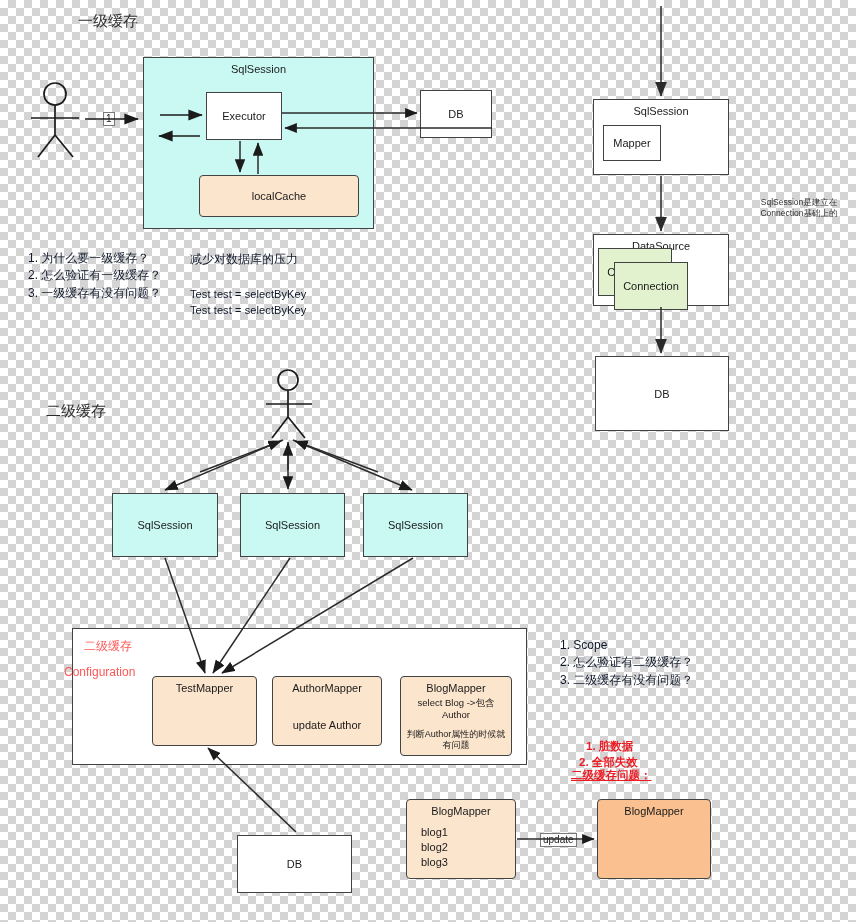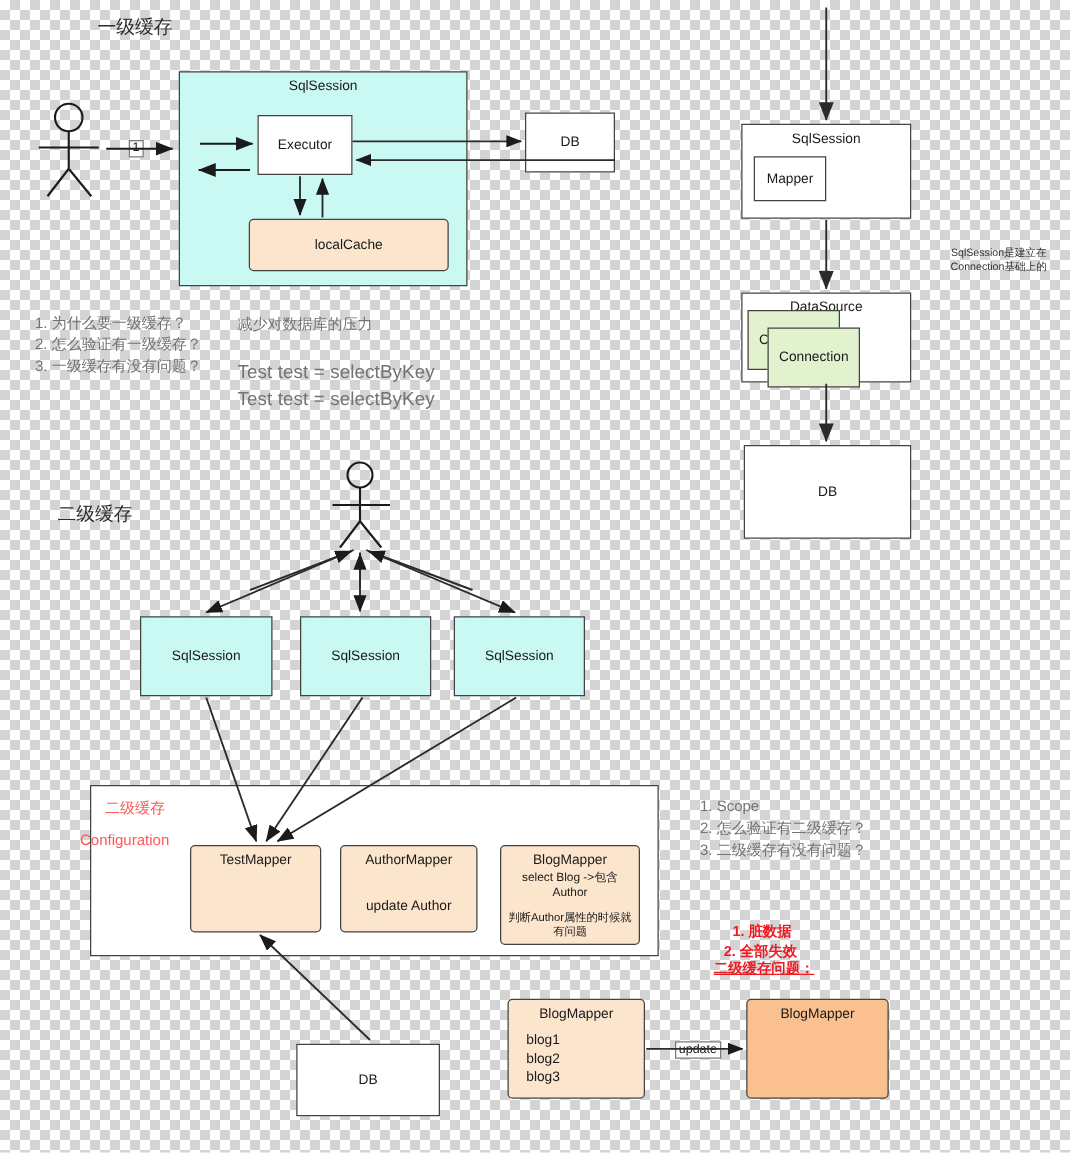--- a/index.html
+++ b/index.html
@@ -18,25 +18,25 @@
   #canvas{position:absolute;left:0;top:0;width:856px;height:922px;}
   .node{position:absolute;box-sizing:border-box;border:1.6px solid #434343;
         display:flex;align-items:center;justify-content:center;text-align:center;
         font-size:11px;color:#1a1a1a;}
   .node .title{position:absolute;top:5px;left:0;right:0;text-align:center;font-size:11px;}
   .cyan{background:#caf9f4;}
   .peach{background:#fce5cd;border-radius:4px;}
   .orange{background:#fac08f;border-radius:4px;}
   .green{background:#e2f2ce;}
   .white{background:#ffffff;}
-  .plain-text{position:absolute;font-size:12px;color:#737373;line-height:1.45;white-space:pre-line;}
+  .plain-text{position:absolute;font-size:12px;color:#0f172a;line-height:1.45;white-space:pre-line;}
   .red-text{color:#ff5757;}
   .red-bold{color:#ed1c24;font-weight:bold;}
   .heading{position:absolute;font-size:15px;color:#2b2b2b;}
-  .mono-ish{font-size:15px;letter-spacing:.1px;}
+  .mono-ish{font-size:11px;letter-spacing:.1px;}
   .boxlabel{position:absolute;background:rgba(255,255,255,.85);font-size:10px;color:#1a1a1a;
             border:1px solid #7a7a7a;padding:0 2px;line-height:12px;}
   .tiny-note{position:absolute;font-size:8.5px;color:#333;line-height:1.3;text-align:center;}
   svg.ovl{position:absolute;left:0;top:0;width:856px;height:922px;pointer-events:none;}
 </style>
 </head>
 <body>
 
 <div id="canvas">
 

